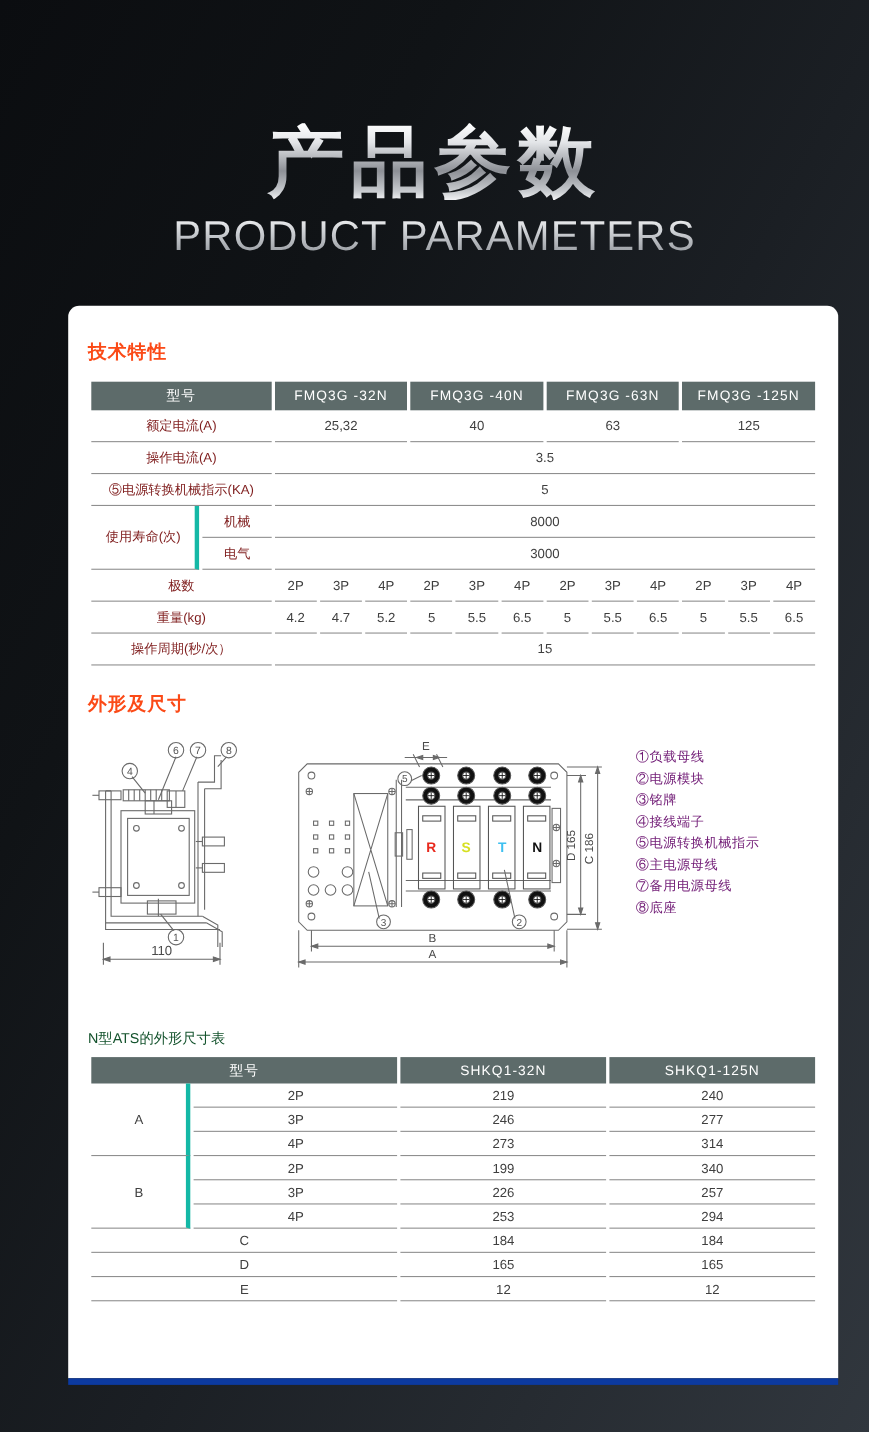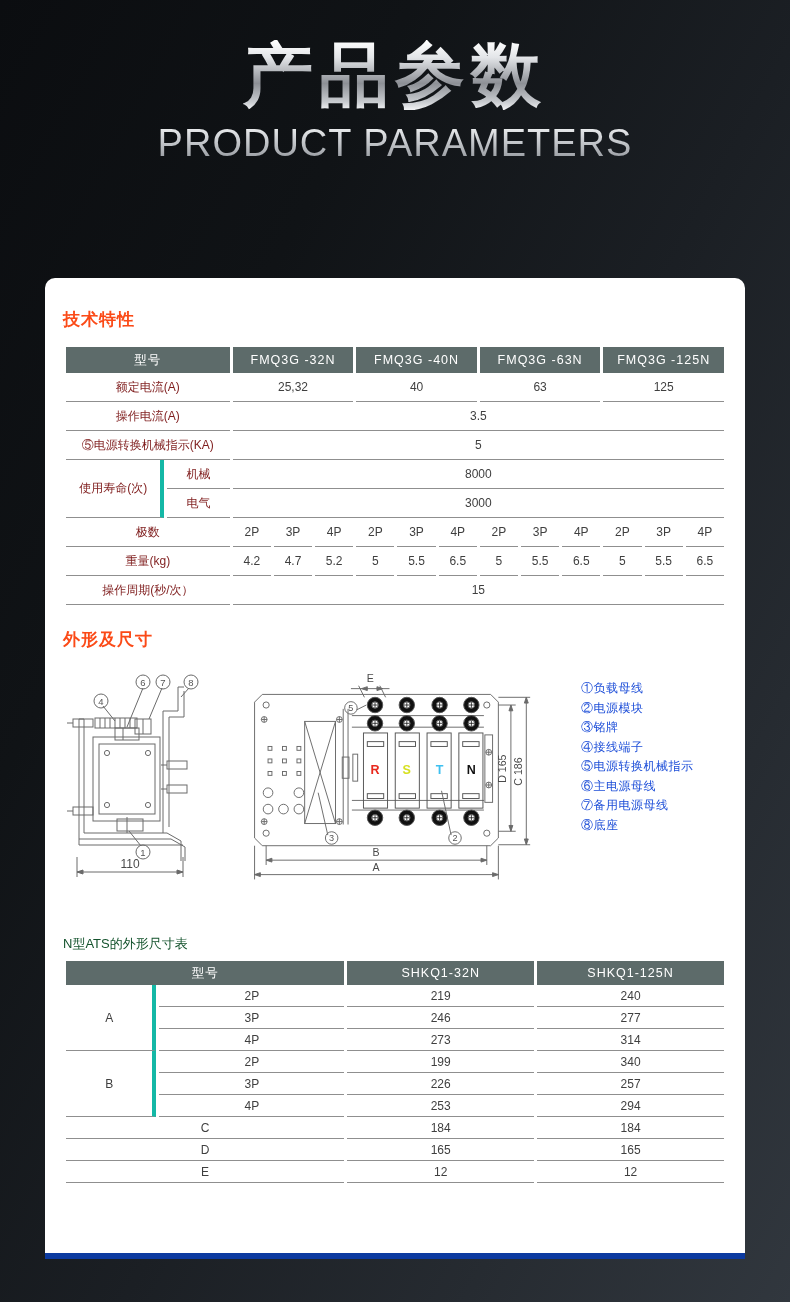--- a/index.html
+++ b/index.html
@@ -5,36 +5,36 @@
   * { margin:0; padding:0; box-sizing:border-box; }
   html,body { width:790px; }
   body {
     height:1302px;
     font-family:"Liberation Sans", sans-serif;
     background:linear-gradient(118deg,#0b0d10 0%,#101316 28%,#1b1f24 55%,#262b31 78%,#31373e 100%);
     overflow:hidden;
   }
 
   
-  .hero { text-align:center; padding-top:40px; }
+  .hero { text-align:center; padding-top:112px; }
   .title-cn {
     display:inline-block;
     font-size:70px; font-weight:bold; letter-spacing:6px; line-height:1.0;
     background:linear-gradient(180deg,#ffffff 0%,#e3e5e8 25%,#8d9096 62%,#c7cace 88%,#f2f3f5 100%);
     -webkit-background-clip:text; background-clip:text; color:transparent;
   }
   .title-en {
     margin-top:14px;
     font-size:38px; font-weight:400; letter-spacing:1px; line-height:1.05;
     background:linear-gradient(180deg,#f4f5f6 0%,#c9ccd0 40%,#8a8e94 100%);
     -webkit-background-clip:text; background-clip:text; color:transparent;
   }
 
   
-  .panel-wrap { position:absolute; left:45px; top:278px; width:700px; }
+  .panel-wrap { position:absolute; left:62px; top:278px; width:700px; }
   .panel {
     background:#ffffff; border-radius:10px 10px 0 0;
     height:975px; padding:2px 18px 0 18px; overflow:hidden;
   }
   .blue-bar { height:6px; background:#0c3aa0; }
 
   .sec-title { color:#fb4a17; font-size:17px; font-weight:bold; letter-spacing:1px; }
   .sec-title.tech { margin-top:28px; }
   .sec-title.dims { margin-top:23px; }
 
@@ -54,21 +54,21 @@
 
   .dim-caption { margin-top:26px; font-size:13px; color:#14532d; }
   .dim-table { margin-top:8px; }
   .dim-table th, .dim-table td { height:22px; }
   .dim-table th { height:24px; }
 
   
   .draw-row { display:flex; margin-top:10px; align-items:flex-start; }
   .svg-box { flex:none; }
   .legend-col { flex:none; width:170px; padding-top:18px; }
-  .legend-item { font-size:12px; color:#1d4ed8; line-height:19.5px; letter-spacing:.5px;margin-left:20px; }
+  .legend-item { font-size:12px; color:#701a75; line-height:19.5px; letter-spacing:.5px; }
   .note { margin-top:22px; font-size:12.5px; color:#3c3c3c; line-height:1.6; width:168px; }
 
   svg text { font-family:"Liberation Sans", sans-serif; }
 </style>
 </head>
 <body>
 
 <div class="hero">
   <div class="title-cn">产品参数</div><br>
   <div class="title-en">PRODUCT PARAMETERS</div>

